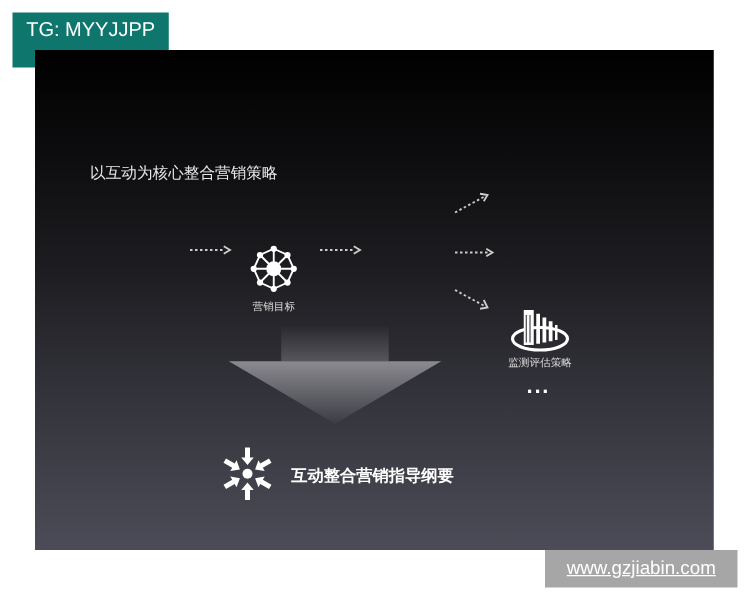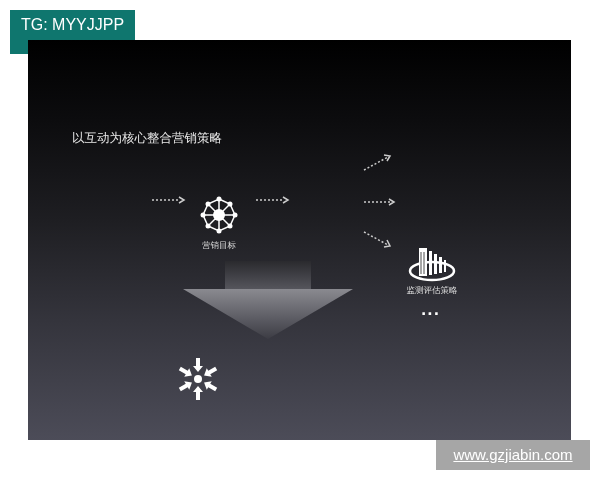--- a/index.html
+++ b/index.html
@@ -135,15 +135,16 @@
           <polygon points="25,18 20,12 23,12 23,4 27,4 27,12 30,12"></polygon>
         </g>
       <g transform="rotate(240 25 25)">
           <polygon points="25,18 20,12 23,12 23,4 27,4 27,12 30,12"></polygon>
         </g>
       <g transform="rotate(300 25 25)">
           <polygon points="25,18 20,12 23,12 23,4 27,4 27,12 30,12"></polygon>
         </g>
     </g>
   </svg>
+  <div class="final-text">互动整合营销指导纲要</div>
 </div>
 
 <div class="url">www.gzjiabin.com</div>
 
 </body></html>

